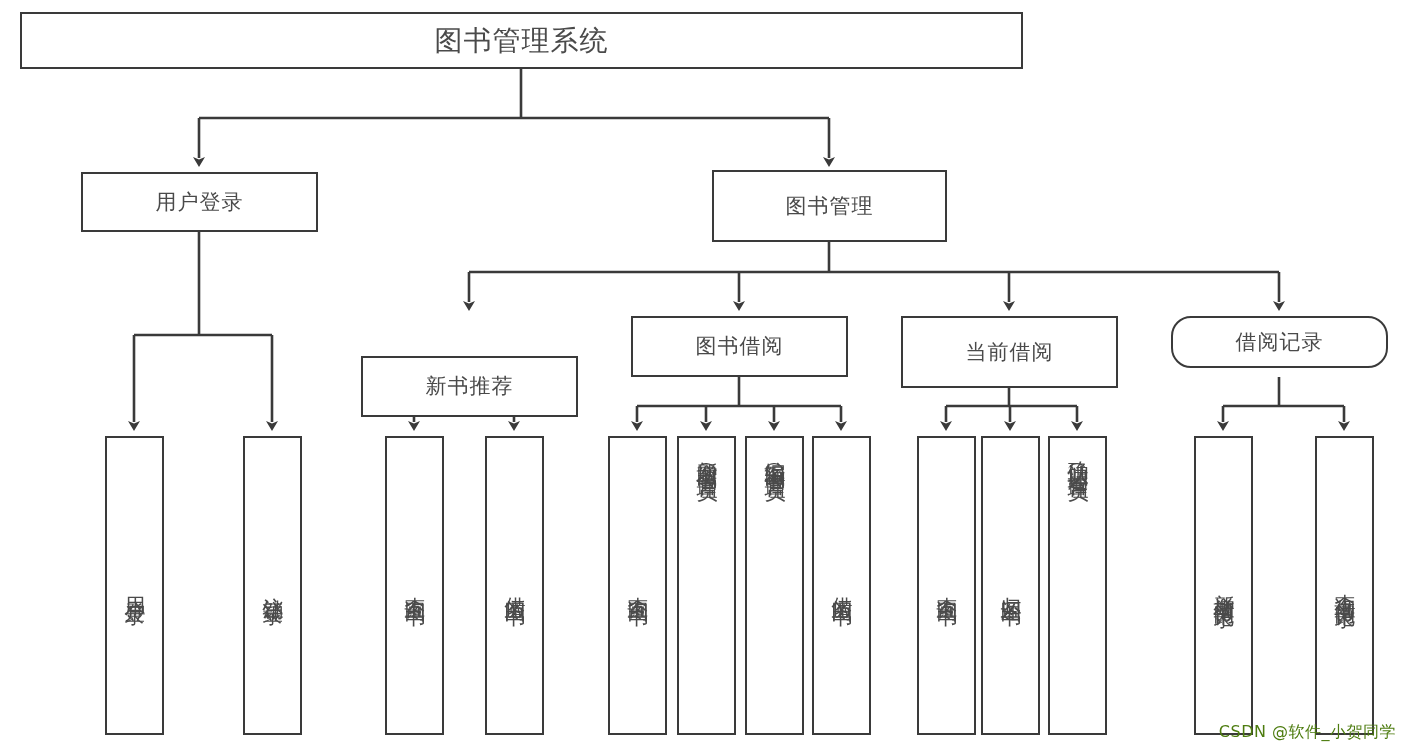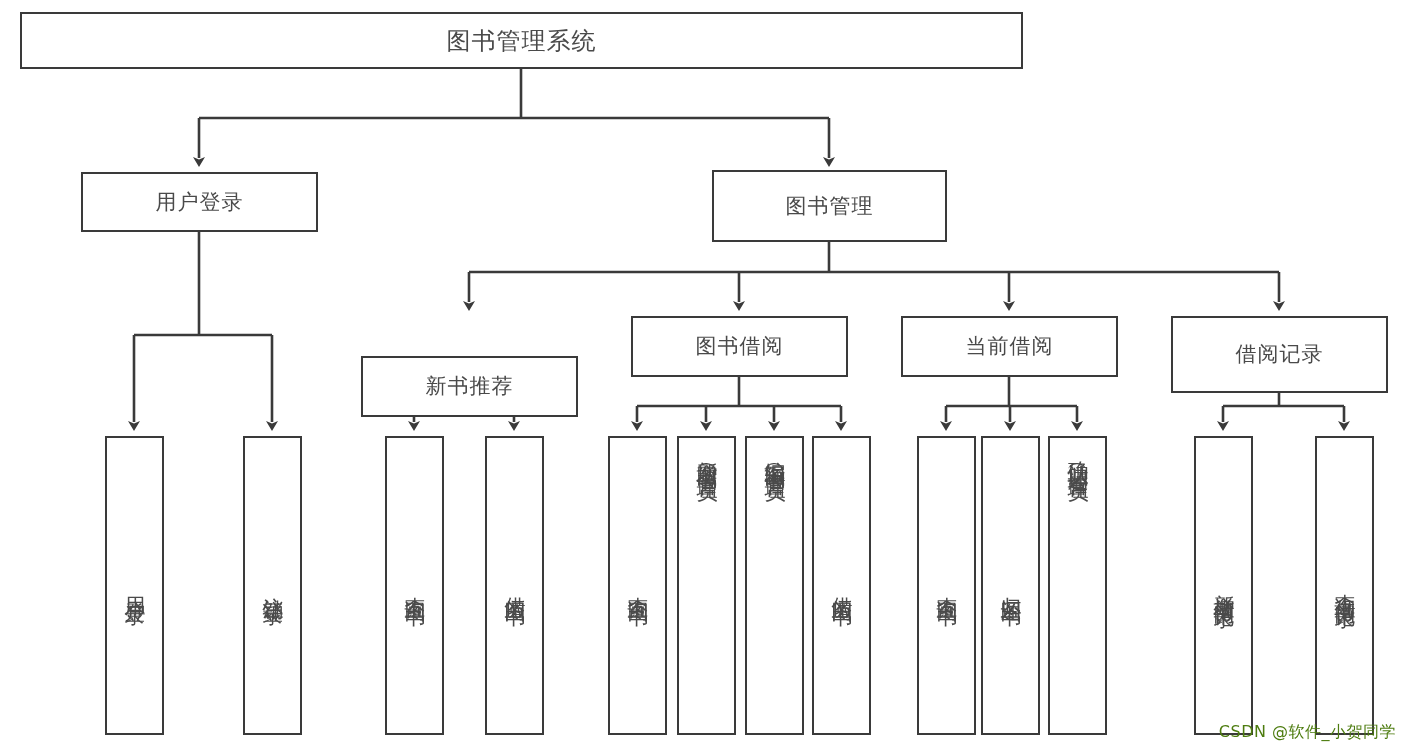--- a/index.html
+++ b/index.html
@@ -34,21 +34,21 @@
     display: flex;
     align-items: center;
     justify-content: center;
     color: #4a4a4a;
     font-size: 21px;
     line-height: 1.25;
     letter-spacing: 1px;
     z-index: 2;
   }
   .node.root {
-    font-size: 24px;
+    font-size: 28px;
   }
   .node.vert {
     font-size: 21px;
     letter-spacing: 2px;
     padding: 6px 0;
     align-items: center;
   }
   .node.vert .vlabel {
     writing-mode: vertical-rl;
     text-orientation: upright;
@@ -139,24 +139,24 @@
   <div class="node" style="left:712px; top:170px; width:235px; height:72px;">
     <span class="hlabel">图书管理</span>
   </div>
 
   <div class="node" style="left:361px; top:316px; width:217px; height:61px;margin-top:40px;">
     <span class="hlabel">新书推荐</span>
   </div>
   <div class="node" style="left:631px; top:316px; width:217px; height:61px;">
     <span class="hlabel">图书借阅</span>
   </div>
-  <div class="node" style="left:901px; top:316px; width:217px; height:61px;">
+  <div class="node" style="left:901px; top:316px; width:217px; height:72px;">
     <span class="hlabel">当前借阅</span>
   </div>
-  <div class="node" style="left:1171px; top:316px; width:217px; height:77px;">
+  <div class="node" style="left:1171px; top:316px; width:217px; height:52px;border-radius:20px;">
     <span class="hlabel">借阅记录</span>
   </div>
 
   <div class="node vert" style="left:105px; top:436px; width:59px; height:299px;">
     <span class="vlabel">用户登录</span>
   </div>
   <div class="node vert" style="left:243px; top:436px; width:59px; height:299px;">
     <span class="vlabel">注销登录</span>
   </div>
 

